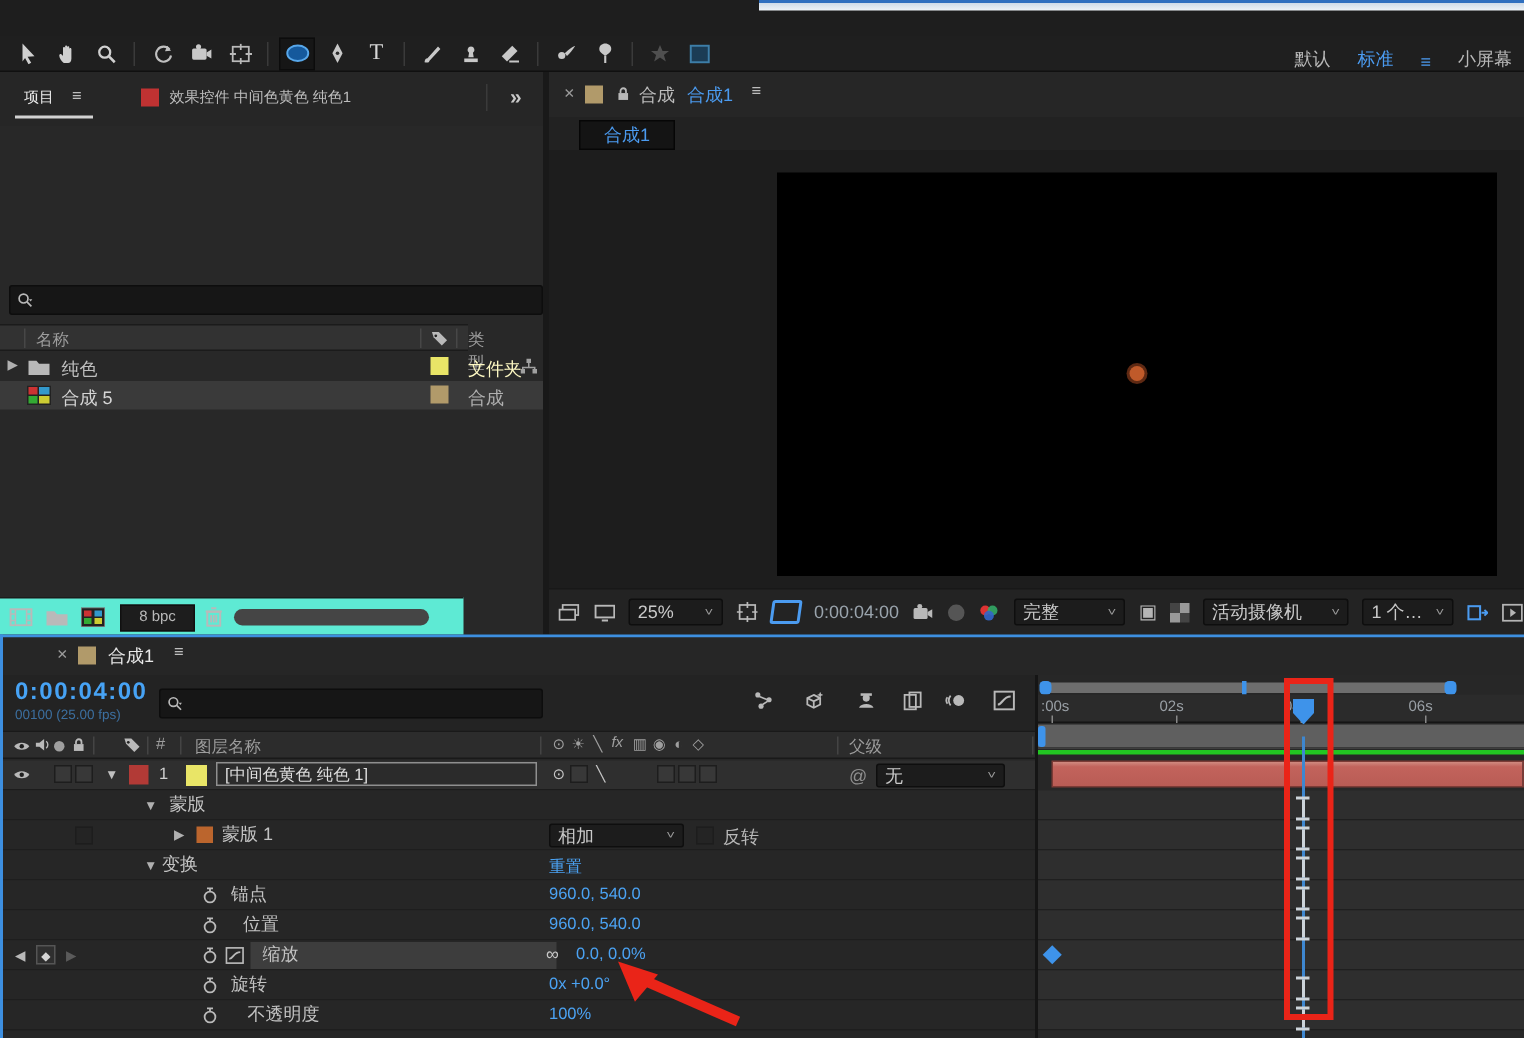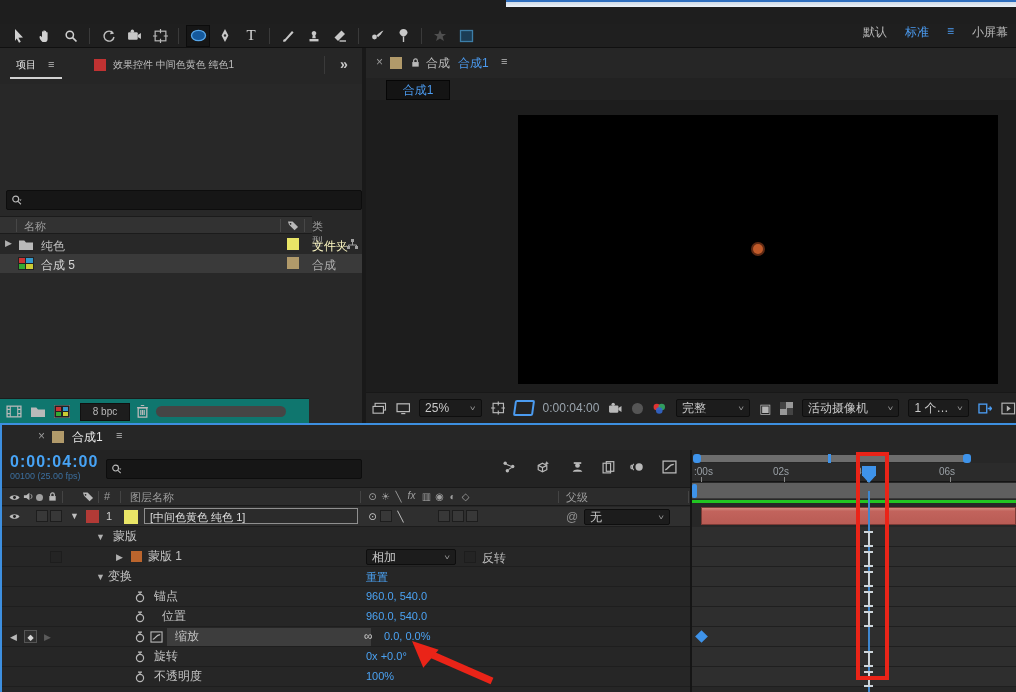--- a/index.html
+++ b/index.html
@@ -11,21 +11,21 @@
   svg{display:block}
   
   .menubar{left:0;top:0;width:1016px;height:24px;background:#2a2a2a;border-bottom:1px solid #171717;display:flex;align-items:center;padding-left:6px;box-sizing:border-box}
   .mi{padding:0 11px;color:#d4d4d4;font-size:12px;line-height:24px;cursor:default}
   .win-edge{left:506px;top:0;width:510px;height:7px;background:linear-gradient(#2f6fbf 0 2px,#cfdbe8 2px,#eef3f8)}
   
   .toolbar{left:0;top:24px;width:1016px;height:24px;background:#1f1f1f;border-bottom:1px solid #101010;display:flex;align-items:center;padding-left:8px;box-sizing:border-box;gap:4px}
   .tool{width:22px;height:20px;display:flex;align-items:center;justify-content:center;color:#c2c2c2}
   .tool.active{background:#161616;border:1px solid #0c0c0c}
   .tsep{width:1px;height:16px;background:#3a3a3a;margin:0 3px}
-  .wsp{position:absolute;right:8px;top:0;height:24px;display:flex;align-items:flex-start;gap:18px;color:#b8b8b8}
+  .wsp{position:absolute;right:8px;top:0;height:24px;display:flex;align-items:flex-end;gap:18px;color:#b8b8b8}
   .blue{color:#4b9bf0}
   
   .panel{background:#282828}
   .tabtxt{font-size:10px}
   .searchbox{background:#161616;border:1px solid #0d0d0d;border-radius:2px;display:flex;align-items:center;padding:0 4px;gap:4px}
   .searchbox input{background:transparent;border:none;outline:none;color:#cfcfcf;font-size:11px;width:100%}
   .swatch{width:12px;height:12px;display:inline-block}
   .ddl{background:#1c1c1c;border:1px solid #0e0e0e;border-radius:2px;display:flex;align-items:center;justify-content:space-between;padding:0 5px;height:16px;color:#c9c9c9;font-size:12px}
   .chev{color:#9a9a9a;font-size:10px;transform:scaleY(.8)}
   .vblue{color:#4ba2f2}
@@ -287,21 +287,21 @@
           <rect x="1" y="1" width="6" height="5" fill="#c33"></rect>
           <rect x="8" y="1" width="7" height="5" fill="#39c"></rect>
           <rect x="1" y="7" width="6" height="5" fill="#3a3"></rect>
           <rect x="8" y="7" width="7" height="5" fill="#cc3"></rect>
         </svg>
       <span class="r" style="left:41px;top:3px;color:#d5d5d5">合成 5</span>
       <span class="r swatch" style="left:287px;top:3px;background:#b19a6a"></span>
       <span class="r" style="left:312px;top:3px;color:#b0b0b0">合成</span>
     </div>
 
-    <div class="r" style="left:0;top:350px;width:309px;height:25px;background:#0f766e;border-top:1px solid #1c1c1c">
+    <div class="r" style="left:0;top:350px;width:309px;height:25px;background:#5eead4;border-top:1px solid #1c1c1c">
       <svg class="r icon" style="left:6px;top:6px" width="16" height="13" viewBox="0 0 15 12" color="#b5b5b5">
           <use href="#ic-film"></use>
         </svg>
       <svg class="r icon" style="left:30px;top:6px" width="16" height="13" viewBox="0 0 16 13" color="#b5b5b5">
           <use href="#ic-folder"></use>
         </svg>
       <svg class="r" style="left:54px;top:6px" width="16" height="13" viewBox="0 0 16 13">
           <rect x="0" y="0" width="16" height="13" fill="#222" stroke="#888"></rect>
           <rect x="2" y="2" width="5" height="4" fill="#c33"></rect>
           <rect x="9" y="2" width="5" height="4" fill="#39c"></rect>
@@ -542,21 +542,21 @@
         <svg style="margin-left:132px" width="12" height="12" viewBox="0 0 12 12" class="icon" color="#a8a8a8">
             <use href="#ic-sw"></use>
           </svg>
         <span class="plabel" style="margin-left:8px">旋转</span>
         <span class="r vblue" style="left:364px;top:3px;font-size:11px">0x +0.0°</span>
       </div>
       <div class="prow">
         <svg style="margin-left:132px" width="12" height="12" viewBox="0 0 12 12" class="icon" color="#a8a8a8">
             <use href="#ic-sw"></use>
           </svg>
-        <span class="plabel" style="margin-left:8px">不透明度</span>
+        <span class="plabel" style="margin-left:19px">不透明度</span>
         <span class="r vblue" style="left:364px;top:3px;font-size:11px">100%</span>
       </div>
     </div>
 
     <div class="r" style="left:688px;top:25px;width:326px;height:242px;background:#272727;border-left:2px solid #151515;box-sizing:border-box">
 
       <div class="r" style="left:5px;top:5px;width:270px;height:7px;background:#6e6e6e;border-radius:3px"></div>
       <span class="r" style="left:1px;top:4px;width:8px;height:9px;background:#3e93ea;border-radius:3px"></span>
       <span class="r" style="left:271px;top:4px;width:8px;height:9px;background:#3e93ea;border-radius:3px"></span>
       <span class="r" style="left:136px;top:4px;width:3px;height:9px;background:#3e93ea"></span>

